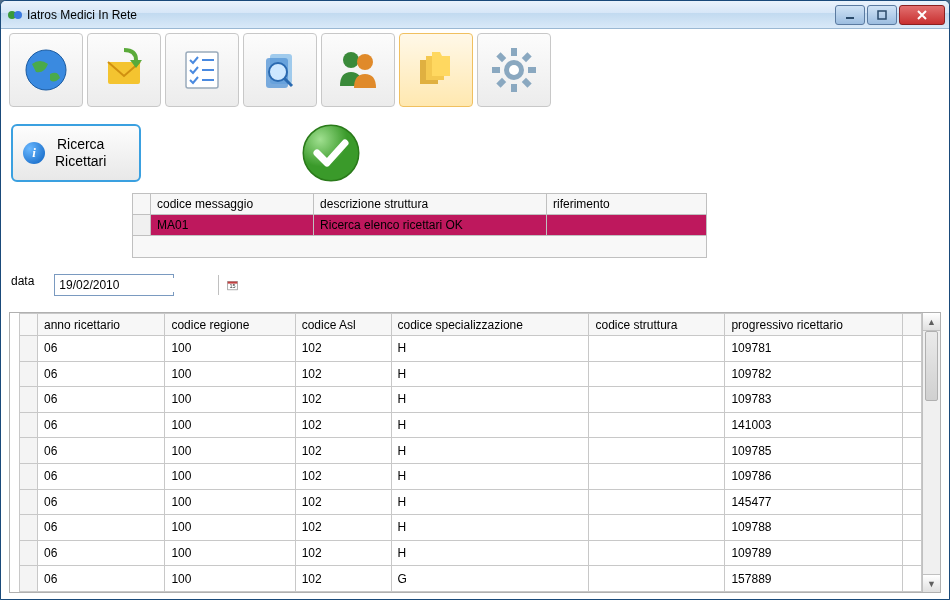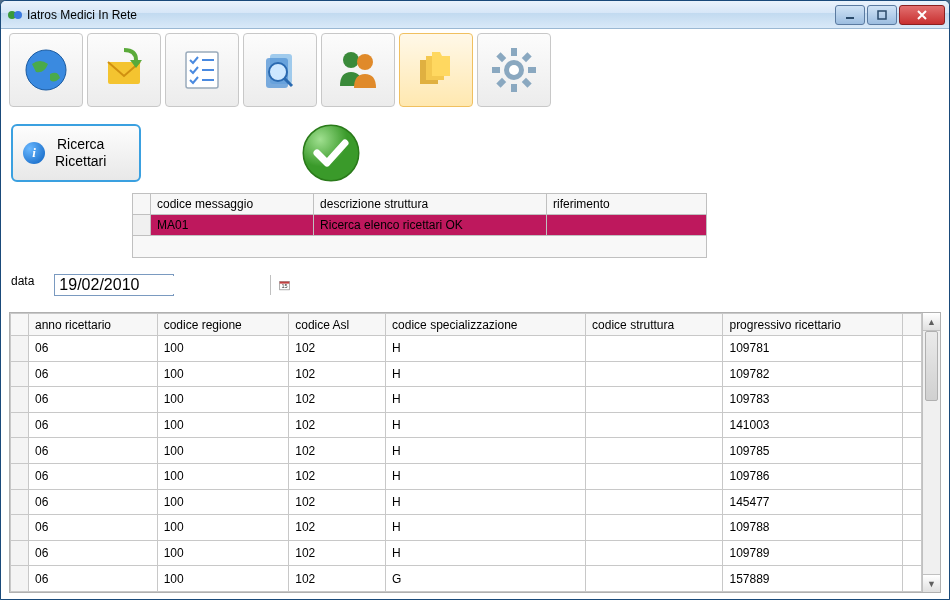--- a/index.html
+++ b/index.html
@@ -131,35 +131,36 @@
   }
   .data-row label { font-size: 12px; }
   .date-input {
     display: flex; align-items: center;
     border: 1px solid #7a9ac0;
     height: 22px; width: 120px;
     background: #fff;
   }
   .date-input input {
     border: none; outline: none; flex:1;
-    padding: 0 4px; font-size: 16px; font-family: inherit;
+    padding: 0 4px; font-size: 12px; font-family: inherit;
   }
   .date-input .cal-ico {
     width: 20px; height: 20px;
     display:flex;align-items:center;justify-content:center;
     border-left: 1px solid #c0c0c0;
     padding-left: 8px;
   }
   
   .grid-wrap {
     flex: 1;
     border: 1px solid #b0b0b0;
     margin: 0 2px 0 2px;
     display: flex;
     overflow: hidden;
+    padding-left: 9px;
   }
   .grid-table {
     border-collapse: collapse;
     flex: 1;
     font-size: 12px;
   }
   .grid-table th, .grid-table td {
     border: 1px solid #c8c8c8;
     padding: 2px 6px;
     text-align: left;

